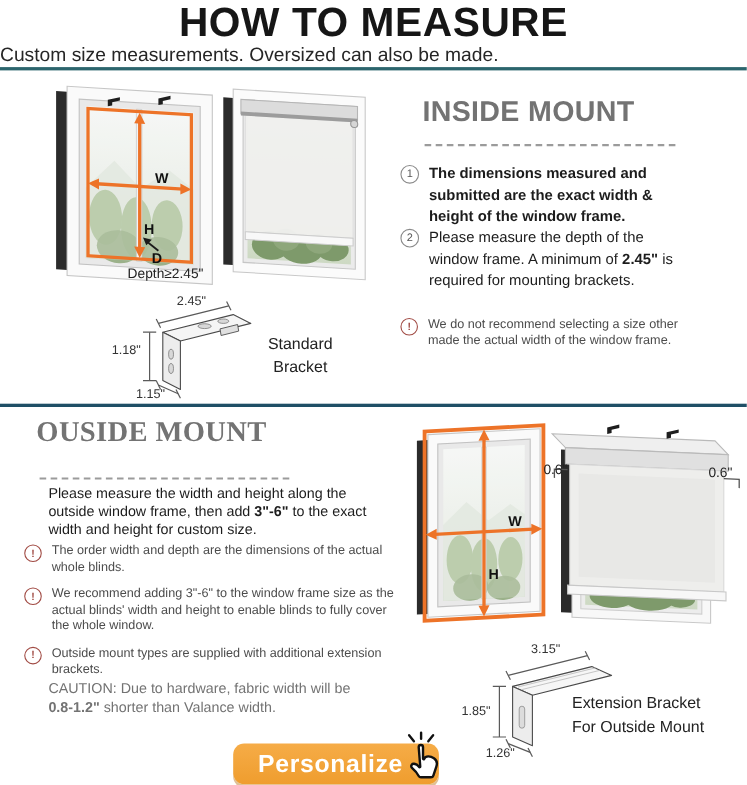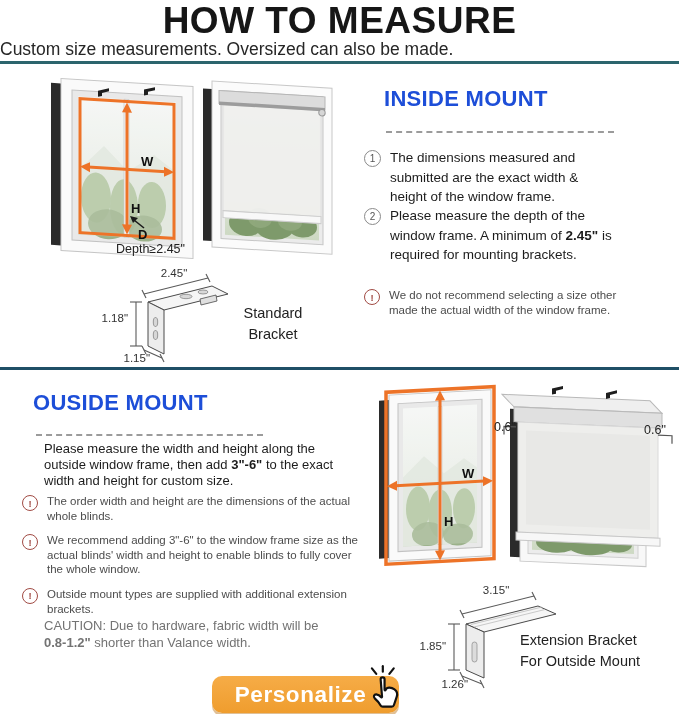--- a/index.html
+++ b/index.html
@@ -5,31 +5,31 @@
   html,body{margin:0;padding:0;background:#fff;}
   .page{position:relative;width:679px;height:714px;background:#fff;overflow:hidden;
         font-family:"Liberation Sans",sans-serif;color:#1c1c1c;}
   .title{position:absolute;top:0;left:0;width:100%;margin:0;text-align:center;
          font-size:37px;font-weight:700;letter-spacing:.5px;color:#161616;line-height:42px;}
   .subtitle{position:absolute;top:39px;left:0;width:100%;text-align:left;
             font-size:17.5px;color:#262626;}
   .divider{position:absolute;left:0;width:100%;height:3px;}
   .divider1{top:61px;}
   .divider2{top:367px;}
-  h2{position:absolute;margin:0;font-size:22px;font-weight:700;letter-spacing:.3px;color:#1d4ed8;}
+  h2{position:absolute;margin:0;font-size:26px;font-weight:700;letter-spacing:.3px;color:#737373;}
   .h-inside{left:384px;top:86px;}
-  .h-outside{left:33px;top:390px;}
+  .h-outside{left:33px;top:378px;font-family:Liberation Serif, serif;}
   .dash{position:absolute;height:0;border-top:2px dashed #9b9b9b;}
   .dash-inside{left:386px;top:131px;width:228px;}
   .dash-outside{left:36px;top:434px;width:227px;}
   .step{position:absolute;display:flex;gap:9px;align-items:flex-start;}
   .step1{left:364px;top:148px;width:262px;}
   .step2{left:364px;top:206px;width:262px;}
   .step-text{margin:0;font-size:13.5px;line-height:1.45;color:#1c1c1c;}
-  .step1 .step-text{max-width:210px;}
+  .step1 .step-text{max-width:210px;font-weight:bold;}
   .num-badge{flex:0 0 auto;width:15px;height:15px;border:1.2px solid #8a8a8a;border-radius:50%;
              color:#555;font-size:10px;display:flex;align-items:center;justify-content:center;margin-top:2px;}
   .warn-badge{flex:0 0 auto;width:14px;height:14px;border:1.4px solid #A14B44;border-radius:50%;
               color:#A14B44;font-size:9.5px;font-weight:700;display:flex;align-items:center;
               justify-content:center;margin-top:1px;}
   .note{display:flex;gap:9px;align-items:flex-start;}
   .note-inside{position:absolute;left:364px;top:288px;width:260px;}
   .note-text{margin:0;font-size:11.5px;line-height:1.3;color:#4c4c4c;}
   .notes-outside{position:absolute;left:22px;top:494px;width:340px;display:flex;
                  flex-direction:column;gap:10px;}
@@ -188,21 +188,21 @@
   <div class="divider divider2" style="background:#1F4F66"></div>
 
   <h2 class="h-outside">OUSIDE MOUNT</h2>
   <div class="dash dash-outside"></div>
 
   <p class="outside-intro"><span>Please measure the width and height along the outside window frame, then add </span><b>3"-6"</b><span> to the exact width and height for custom size.</span></p>
 
   <div class="notes-outside">
     <div class="note">
       <span class="warn-badge">!</span>
-      <p class="note-text">The order width and height are the dimensions of the actual whole blinds.</p>
+      <p class="note-text">The order width and depth are the dimensions of the actual whole blinds.</p>
     </div>
     <div class="note">
       <span class="warn-badge">!</span>
       <p class="note-text">We recommend adding 3"-6" to the window frame size as the actual blinds' width and height to enable blinds to fully cover the whole window.</p>
     </div>
     <div class="note">
       <span class="warn-badge">!</span>
       <p class="note-text">Outside mount types are supplied with additional extension brackets.</p>
     </div>
   </div>

